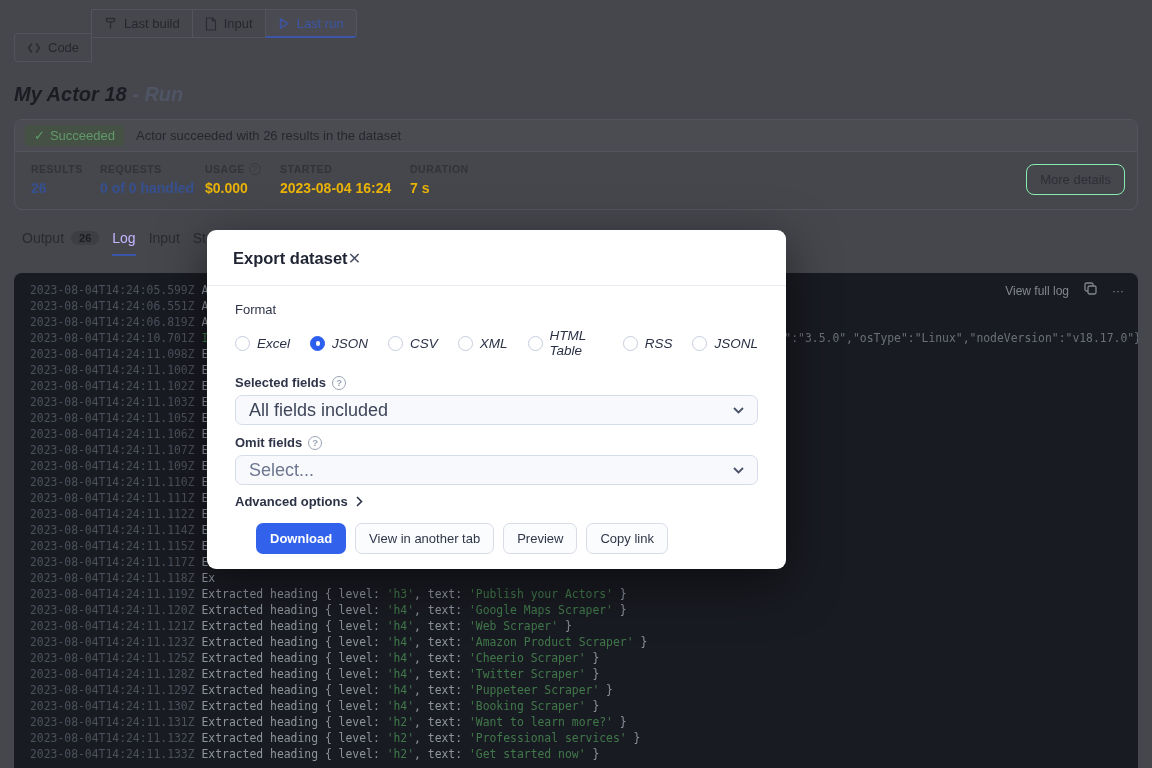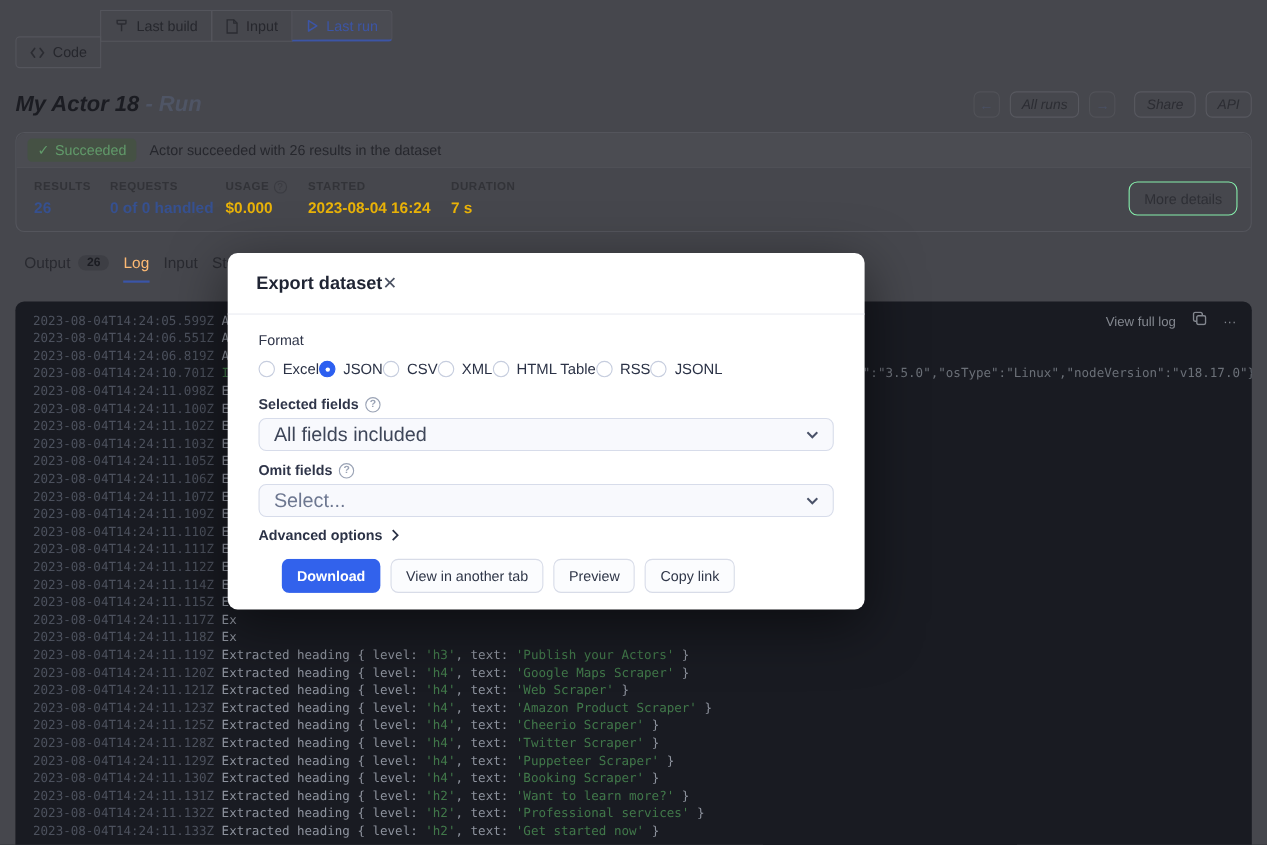--- a/index.html
+++ b/index.html
@@ -61,21 +61,21 @@
     color:#3a3b41; font-size:9px; display:inline-flex; align-items:center; justify-content:center; font-weight:400;
   }
   .btn-more {
     margin-left:auto; border:1px solid #86efac; border-radius:8px;
     padding:7px 13px; font-size:13px; color:#2e2f35; background:transparent; cursor:pointer;
   }
 
   
   .tabs2 { display:flex; align-items:flex-start; gap:13px; margin:20px 14px 0; padding:0 8px; }
   .t2 { display:flex; align-items:center; gap:7px; font-size:14px; color:#292a30; padding-bottom:8px; border-bottom:2px solid transparent; cursor:pointer; }
-  .t2.active { color:#fdba74; border-bottom-color:#3a55a8; }
+  .t2.active { color:#c4b5fd; border-bottom-color:#3a55a8; }
   .t2.disabled { color:#53545d; cursor:default; }
   .badge2 { background:#3d3e44; color:#1b1c22; font-size:11px; font-weight:700; padding:1px 8px; border-radius:9px; }
 
   
   .log-panel {
     position:relative; margin:17px 14px 0; background:#191b22; border-radius:8px;
     height:510px; padding:9px 0 0 16px; overflow:hidden;
     font-family:"DejaVu Sans Mono", monospace; font-size:11.4px; line-height:16px;
   }
   .log-controls {
@@ -96,21 +96,21 @@
   .modal-header { display:flex; justify-content:flex-start; align-items:center; padding:19px 26px 17px; border-bottom:1px solid #e9ebf2; }
   .modal-title { font-size:16.5px; font-weight:700; color:#1f2433; }
   .modal-close { font-size:16px; color:#4a5162; cursor:pointer; line-height:1; }
   .modal-body { padding:16px 28px 15px; }
   .flabel { font-size:13px; color:#2f3549; display:flex; align-items:center; gap:6px; }
   .flabel.semi { font-weight:700; }
   .help-lite {
     width:14px; height:14px; border-radius:50%; border:1px solid #9aa3b5;
     color:#9aa3b5; font-size:9.5px; display:inline-flex; align-items:center; justify-content:center;
   }
-  .radio-row { display:flex; align-items:center; margin-top:11px; }
+  .radio-row { display:flex; align-items:center; gap:20px; margin-top:11px;font-style:italic; }
   .radio-opt { display:flex; align-items:center; gap:7px; font-size:13.5px; color:#2b3246; cursor:pointer; }
   .radio { width:15px; height:15px; border-radius:50%; border:1px solid #c6cdde; background:#fff; flex:0 0 auto; }
   .radio.sel { background:#2c5ff0; border-color:#2c5ff0; position:relative; }
   .radio.sel::after { content:""; position:absolute; left:4.5px; top:4.5px; width:4.5px; height:4.5px; background:#fff; border-radius:50%; }
   .sf-label { margin-top:17px; }
   .select {
     margin-top:5px; height:30px; background:#f8f9fd; border:1px solid #d7dcea; border-radius:7px;
     display:flex; align-items:center; justify-content:space-between; padding:0 13px;
     font-size:18px; color:#3e4659; cursor:pointer;
   }
@@ -159,31 +159,20 @@
         <svg width="12" height="13" viewBox="0 0 12 13" fill="none" stroke="currentColor" stroke-width="1.4" stroke-linejoin="round">
           <path d="M2.5 1.8 L10 6.5 L2.5 11.2 z"></path>
         </svg>
       </span>
       <span>Last run</span>
     </div>
   </div>
 
 <div class="page-header">
   <div class="page-title"><span>My Actor 18</span><span class="suffix"> - Run</span></div>
-  <div class="hdr-actions">
-    <div class="hbtn iconbtn">
-        <span>←</span>
-      </div>
-    <div class="hbtn">All runs</div>
-    <div class="hbtn iconbtn">
-        <span>→</span>
-      </div>
-    <div class="hbtn gap">Share</div>
-    <div class="hbtn">API</div>
-  </div>
 </div>
 
 <div class="run-card">
   <div class="status-strip">
     <span class="badge-success">
         <span>✓</span>
         <span>Succeeded</span>
       </span>
     <span class="status-msg">Actor succeeded with 26 results in the dataset</span>
   </div>

